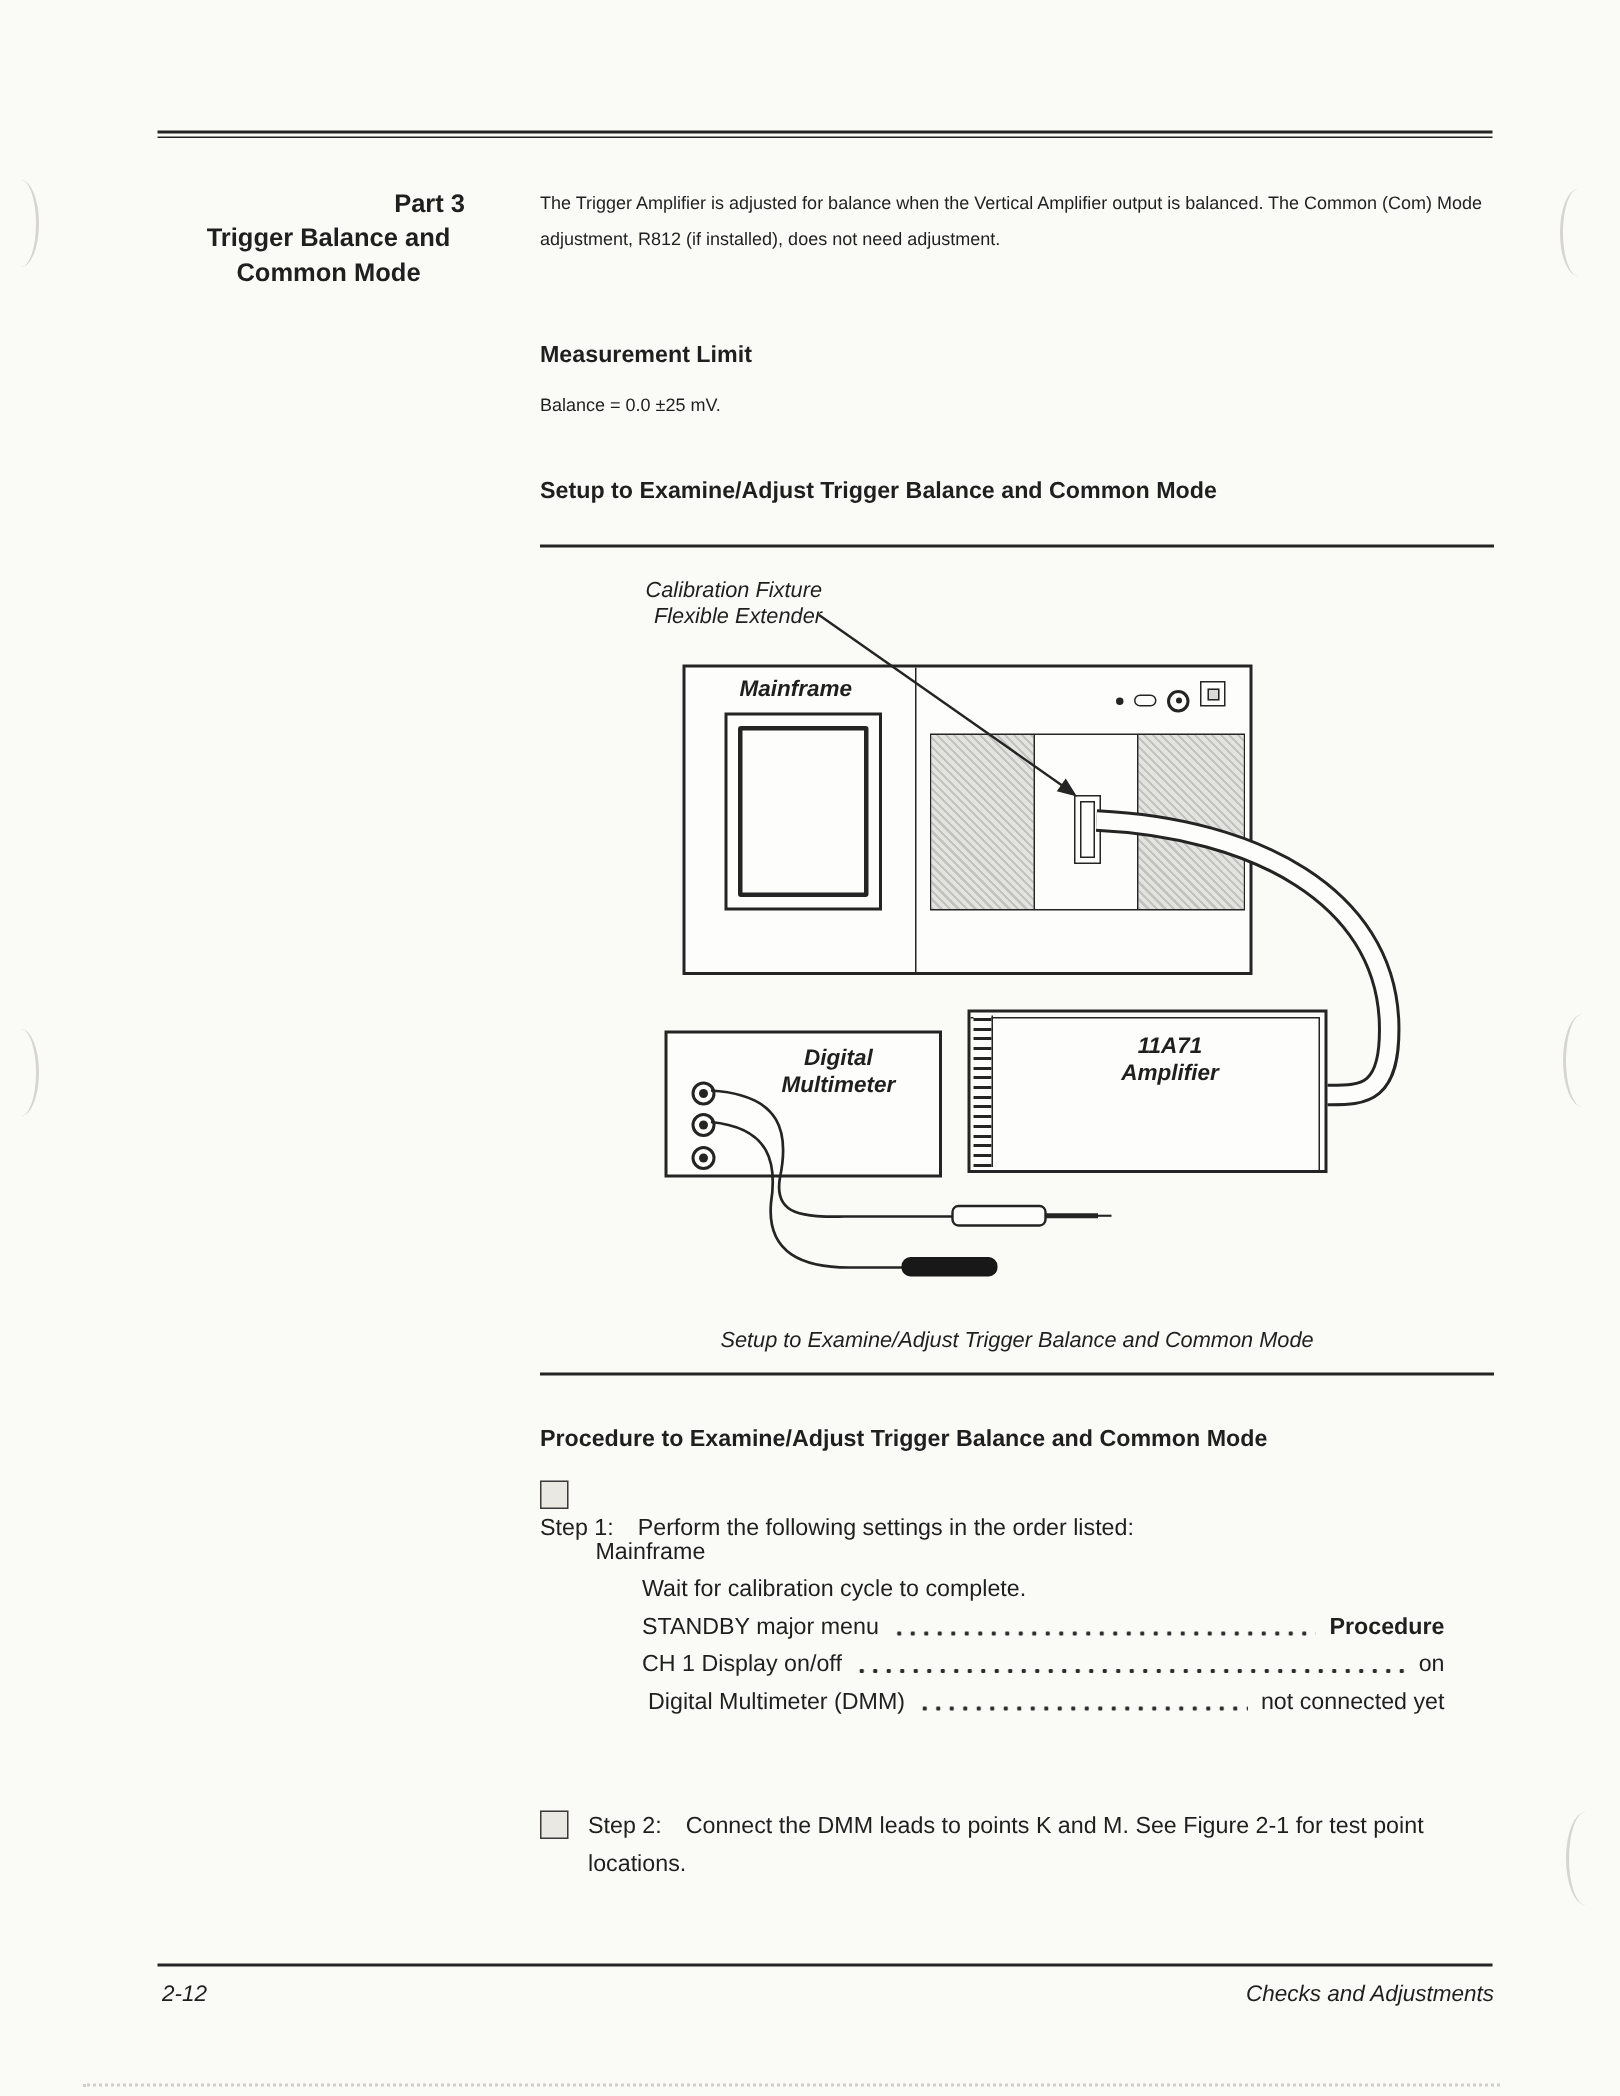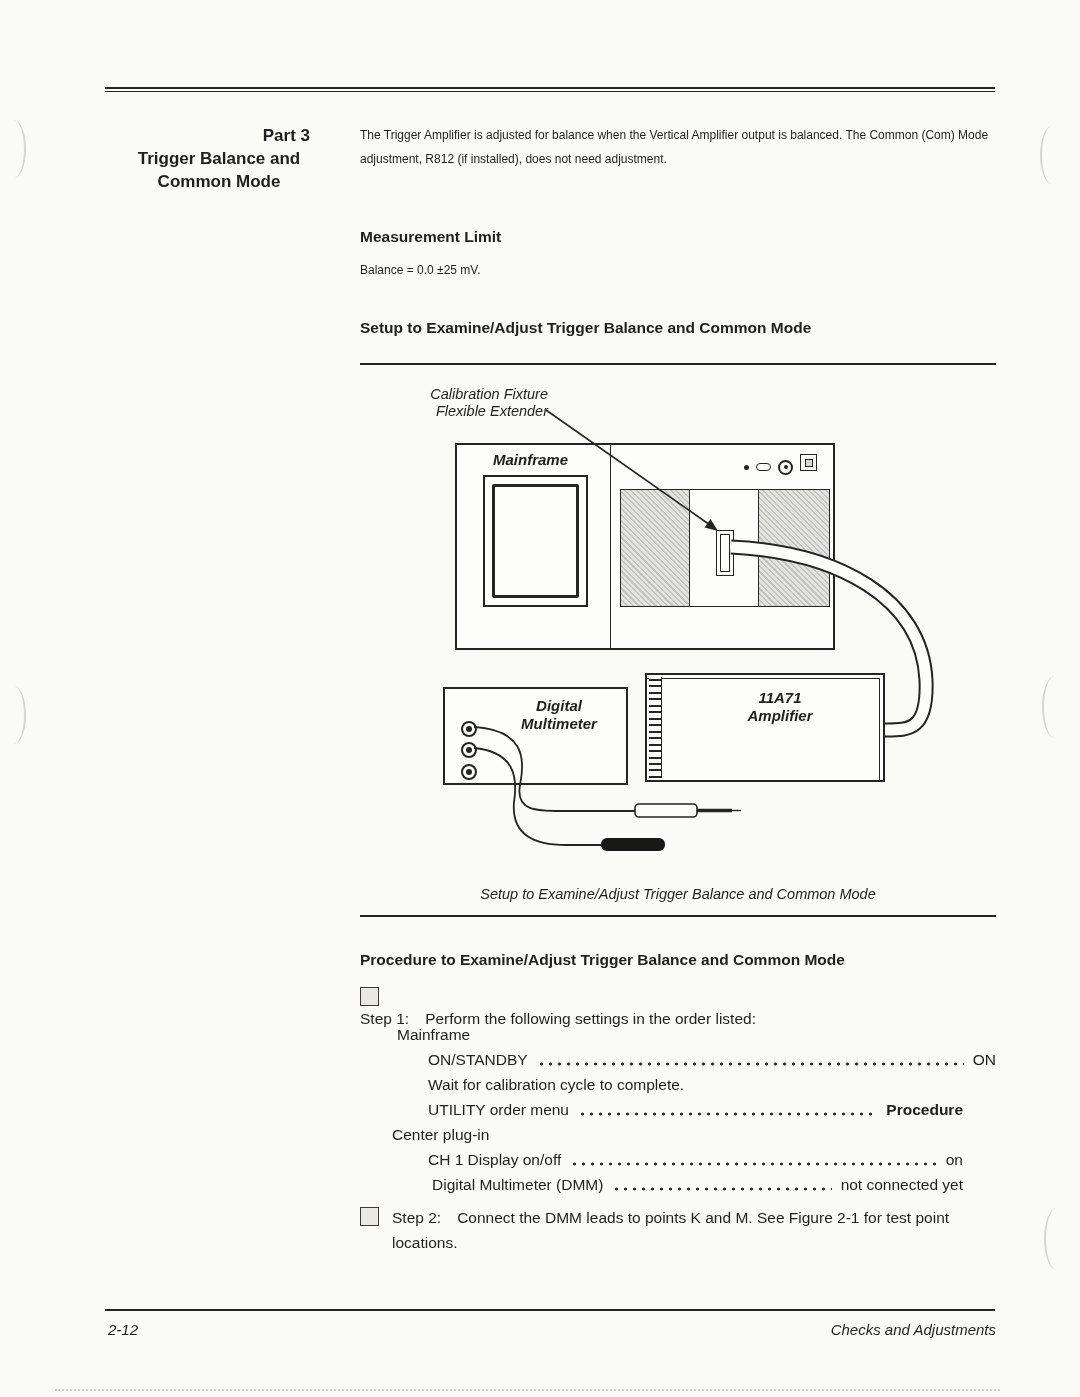--- a/index.html
+++ b/index.html
@@ -194,34 +194,26 @@
   <div class="step-text">
     <span class="step-label">Step 1:</span><span>Perform the following settings in the order listed:</span>
   </div>
 </div>
 
 <div class="settings">
   <div class="srow i1">
     <span>Mainframe</span>
   </div>
   <div class="srow i2">
-    <span>ON/STANDBY</span>
-    <span class="leader"></span>
-    <span>ON</span>
-  </div>
-  <div class="srow i2">
     <span>Wait for calibration cycle to complete.</span>
   </div>
   <div class="srow i2 w2">
-    <span>UTILITY order menu</span>
+    <span>STANDBY major menu</span>
     <span class="leader"></span>
     <span class="bv">Procedure</span>
-  </div>
-  <div class="srow i1b">
-    <span>Center plug-in</span>
   </div>
   <div class="srow i2 w2">
     <span>CH 1 Display on/off</span>
     <span class="leader"></span>
     <span>on</span>
   </div>
   <div class="srow i3 w2">
     <span>Digital Multimeter (DMM)</span>
     <span class="leader"></span>
     <span>not connected yet</span>

